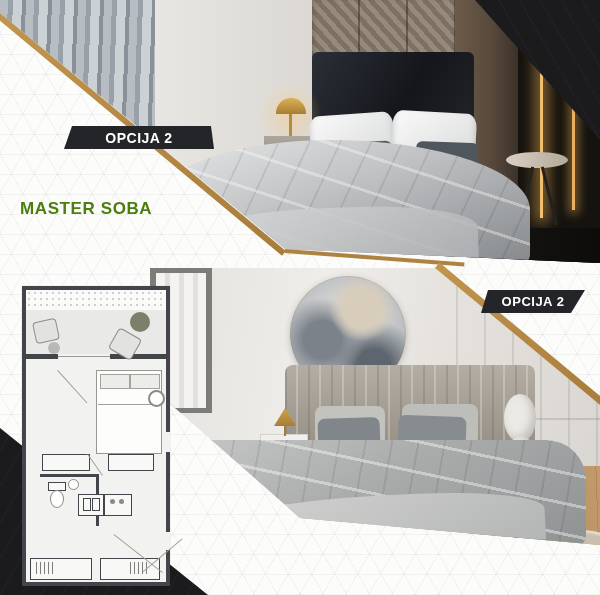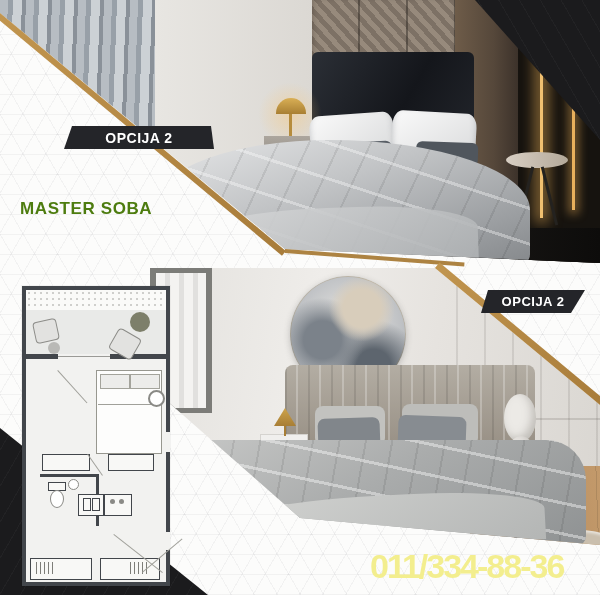--- a/index.html
+++ b/index.html
@@ -265,14 +265,13 @@
 
   <div class="abs badge badge1">
     <span>OPCIJA 2</span>
   </div>
   <div class="abs badge badge2">
     <span>OPCIJA 2</span>
   </div>
 
   <div class="abs kicker">MASTER SOBA</div>
 
-  <div class="abs phone">011/334-88-36</div>
 </div>
 
 </body></html>

